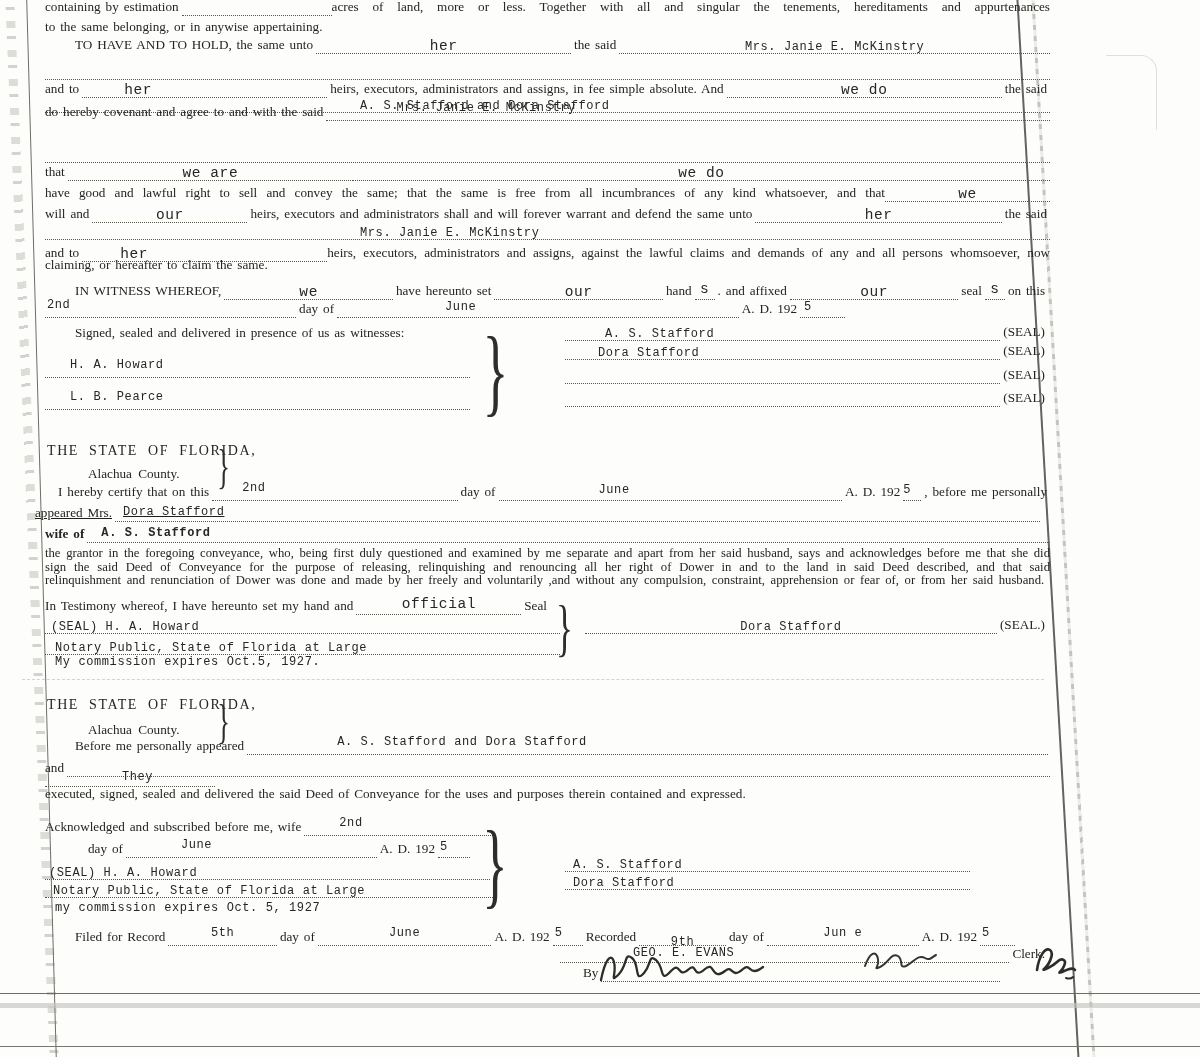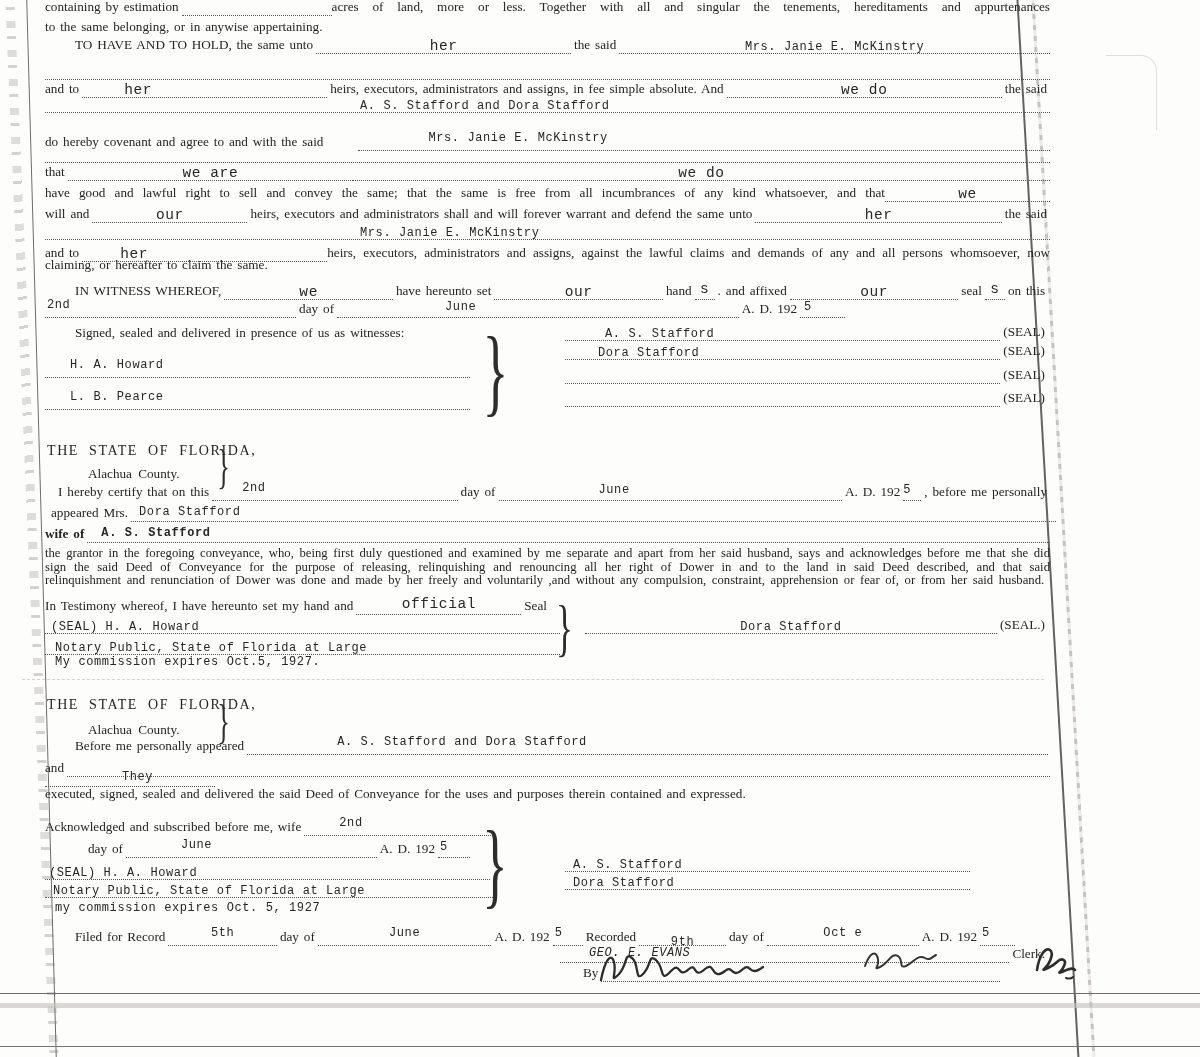--- a/index.html
+++ b/index.html
@@ -83,21 +83,21 @@
       </span>
     <span class="p">the said</span>
   </div>
 
   <div class="row" style="left:45px; width:1005px; top:90px;">
     <span class="lead">
         <span class="t big" style="margin-left:315px;">A. S. Stafford and Dora Stafford</span>
       </span>
   </div>
 
-  <div class="row" style="left:45px; width:1005px; top:128px;gap:32px;">
+  <div class="row" style="left:45px; width:1005px; top:98px;">
     <span class="p first">do hereby covenant and agree to and with the said</span>
     <span class="lead">
         <span class="t big up" style="margin-left:70px;">Mrs. Janie E. McKinstry</span>
       </span>
   </div>
 
   <div class="row" style="left:45px; width:1005px; top:140px;">
     <span class="lead"></span>
   </div>
 
@@ -236,21 +236,21 @@
     <span class="p">day of</span>
     <span class="lead" style="flex:1.4;">
         <span class="t big m4" style="margin-left:100px;">June</span>
       </span>
     <span class="p">A. D. 192</span>
     <span class="lead" style="flex:0 0 18px;">
         <span class="t big m4">5</span>
       </span>
     <span class="p">, before me personally</span>
   </div>
-  <div class="row" style="left:51px; width:1005px; top:499px;">
+  <div class="row" style="left:35px; width:1005px; top:499px;text-decoration:underline;">
     <span class="p first">appeared Mrs.</span>
     <span class="lead">
         <span class="t big m3" style="margin-left:8px;">Dora Stafford</span>
       </span>
   </div>
   <div class="row" style="left:45px; width:1005px; top:520px;font-weight:bold;">
     <span class="p first">wife of</span>
     <span class="lead">
         <span class="t big m3" style="margin-left:14px;">A. S. Stafford</span>
       </span>
@@ -362,30 +362,30 @@
     <span class="p">A. D. 192</span>
     <span class="lead" style="flex:0 0 30px;">
         <span class="t big up" style="margin-left:2px;">5</span>
       </span>
     <span class="p">Recorded</span>
     <span class="lead c" style="flex:0.8;align-items:center;">
         <span class="t big up">9th</span>
       </span>
     <span class="p">day of</span>
     <span class="lead c" style="flex:1.4;">
-        <span class="t big up">Oct e</span>
+        <span class="t big up">Jun e</span>
       </span>
     <span class="p">A. D. 192</span>
     <span class="lead" style="flex:0 0 35px;">
         <span class="t big up" style="margin-left:2px;">5</span>
       </span>
   </div>
   <div class="row" style="left:560px; width:488px; top:940px;">
     <span class="lead">
-        <span class="t big m3" style="margin-left:29px;font-style:italic;">GEO. E. EVANS</span>
+        <span class="t big m3" style="margin-left:73px;">GEO. E. EVANS</span>
       </span>
     <span class="p">Clerk.</span>
   </div>
   <div class="row" style="left:583px; width:417px; top:959px;">
     <span class="p first">By</span>
     <span class="lead"></span>
   </div>
 
   <svg class="sig" style="left:593px; top:940px;" width="185" height="52" viewBox="0 0 185 52">
     <path d="M8 40 C 12 20, 18 12, 21 22 C 24 34, 16 44, 26 34 C 35 24, 31 12, 39 18 C 47 24, 41 44, 51 33 C 59 24, 55 14, 63 20 C 72 28, 66 44, 78 31 C 88 20, 84 40, 96 29 C 104 22, 100 40, 112 29 C 122 20, 118 42, 132 31 C 140 24, 138 40, 150 29 C 158 22, 156 38, 170 27" stroke="#2c2c2a" stroke-width="2.3" fill="none" stroke-linecap="round"></path>

